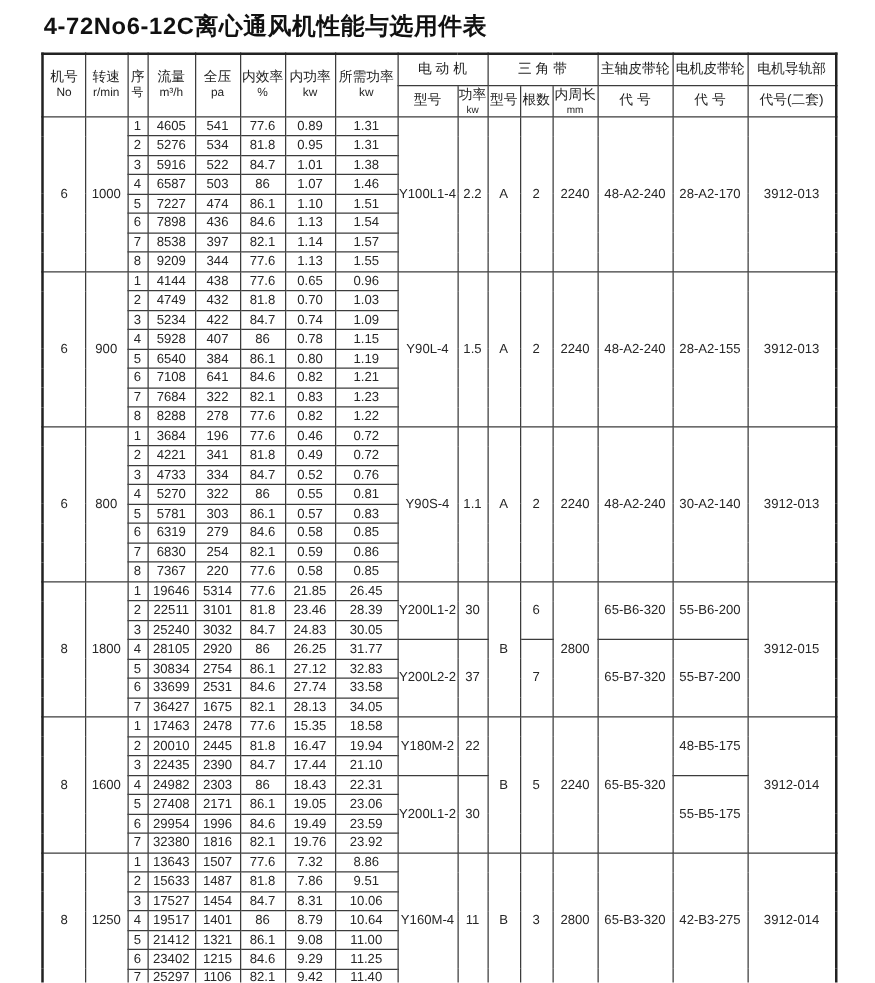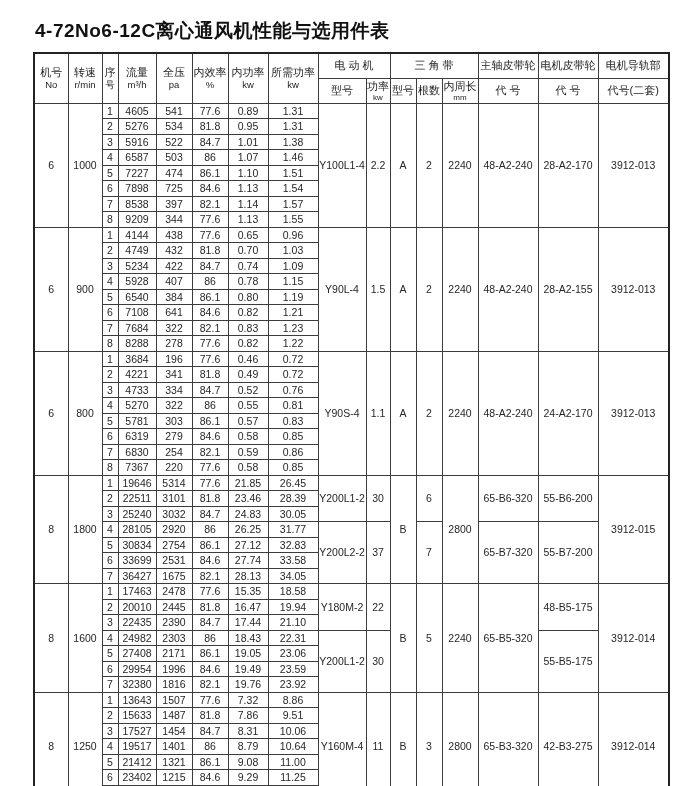--- a/index.html
+++ b/index.html
@@ -5,21 +5,21 @@
   * { margin:0; padding:0; box-sizing:border-box; }
   html,body { background:#ffffff; }
   body {
     width:700px; height:786px; overflow:hidden;
     font-family:"Liberation Sans","DejaVu Sans",sans-serif;
     color:#222;
   }
   .page { padding:4px 0 0 33px; }
   .title {
     font-size:19px; font-weight:bold; color:#111;
-    letter-spacing:0.5px; margin:14px 0 8px 2px;
+    letter-spacing:0.5px; margin:4px 0 8px 2px;
   }
   table.fan-table {
     border-collapse:collapse; table-layout:fixed; width:635px;
     border:2px solid #222;
   }
   .fan-table th, .fan-table td {
     border:1px solid #3c3c3c;
     text-align:center; vertical-align:middle;
     overflow:hidden; white-space:nowrap; padding:0;
   }
@@ -267,21 +267,21 @@
           </td>
         </tr>
         <tr>
           <td>
             <div>6</div>
           </td>
           <td>
             <div>7898</div>
           </td>
           <td>
-            <div>725</div>
+            <div>436</div>
           </td>
           <td>
             <div>84.6</div>
           </td>
           <td>
             <div>1.13</div>
           </td>
           <td>
             <div>1.54</div>
           </td>
@@ -553,21 +553,21 @@
           <td rowspan="8">
             <div>2</div>
           </td>
           <td rowspan="8">
             <div>2240</div>
           </td>
           <td rowspan="8">
             <div>48-A2-240</div>
           </td>
           <td rowspan="8">
-            <div>24-A2-170</div>
+            <div>30-A2-140</div>
           </td>
           <td rowspan="8">
             <div>3912-013</div>
           </td>
         </tr>
         <tr>
           <td>
             <div>2</div>
           </td>
           <td>

